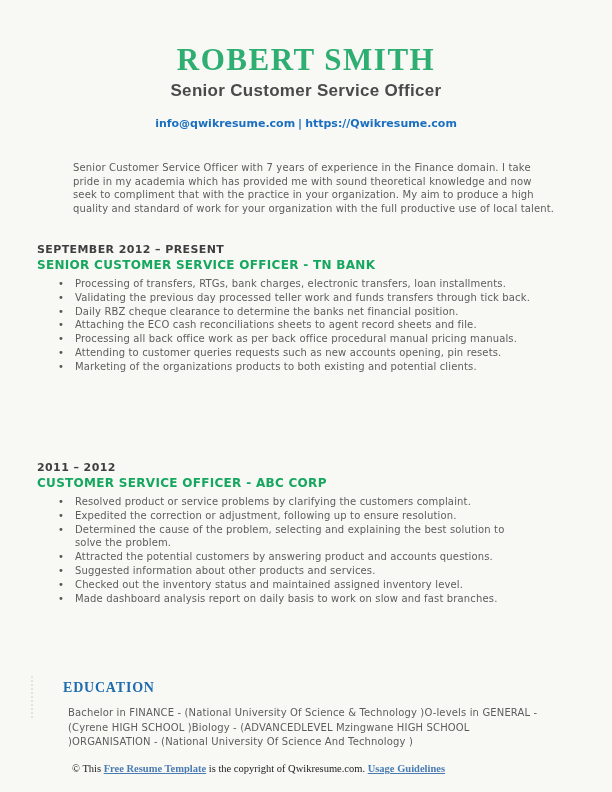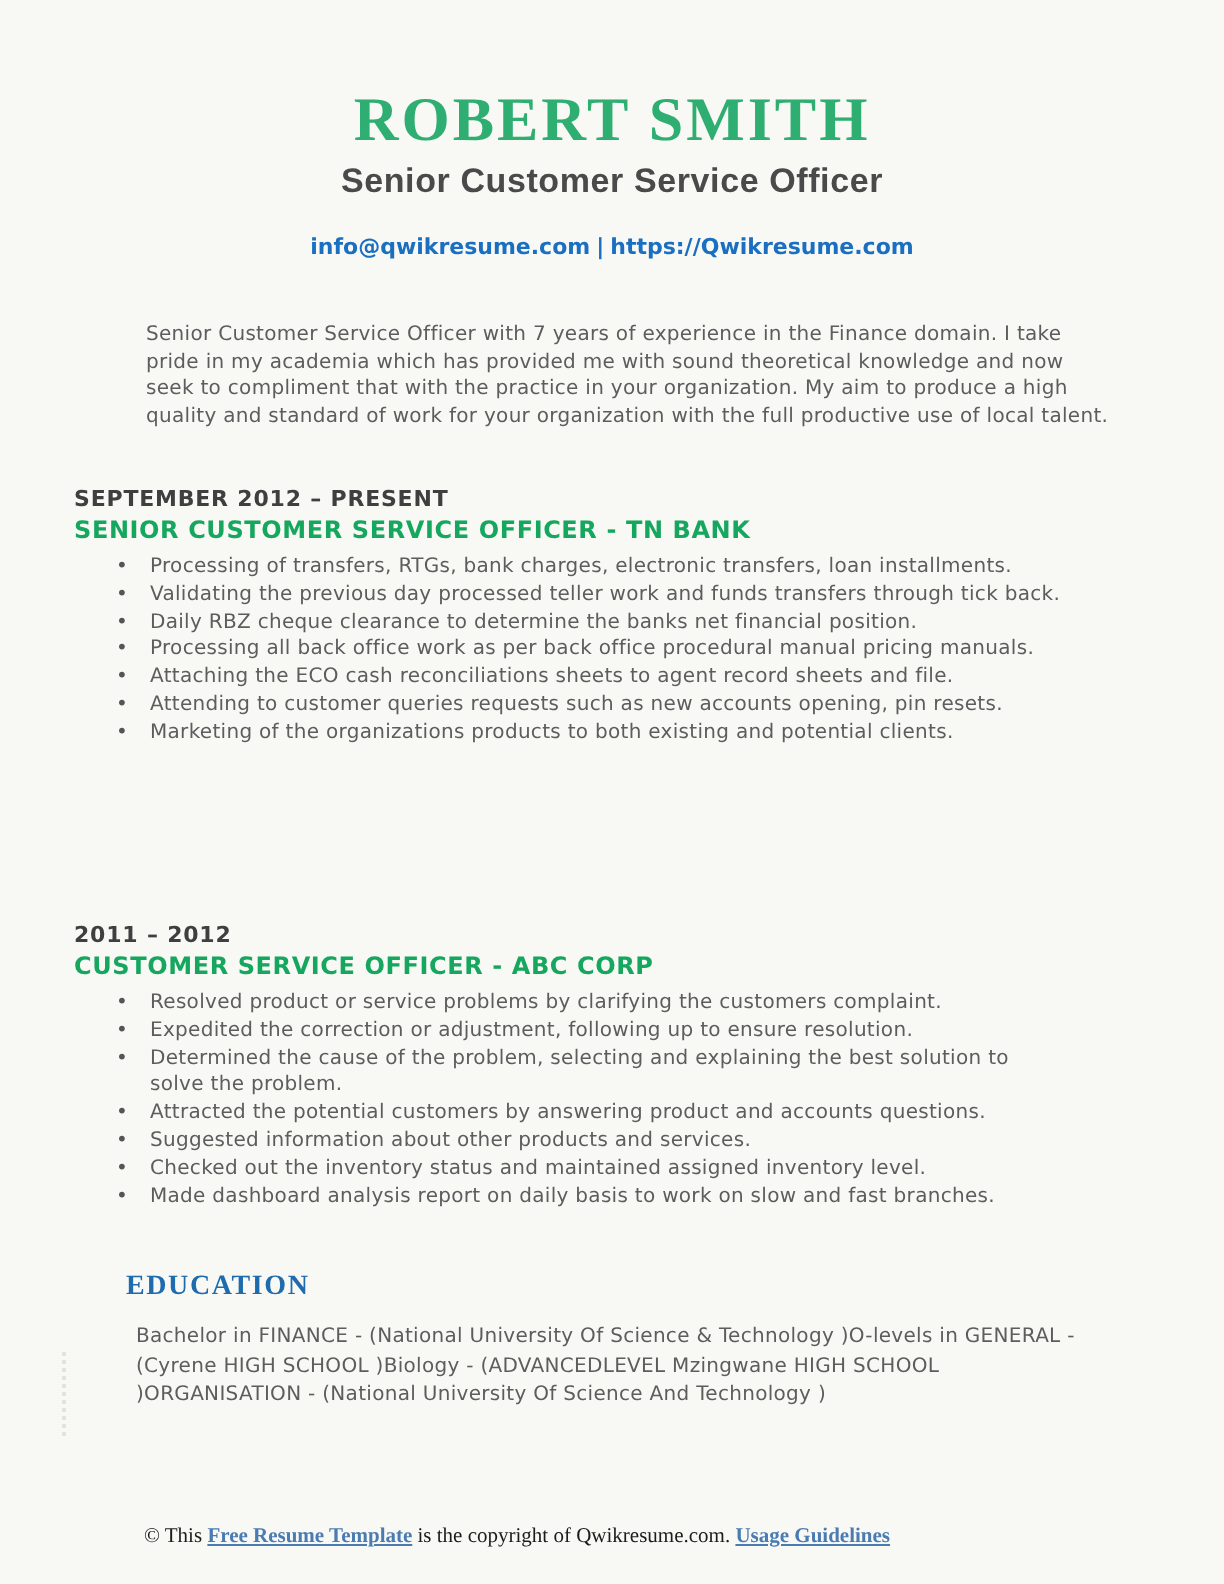--- a/index.html
+++ b/index.html
@@ -76,21 +76,21 @@
     color: #5d5d5d;
     letter-spacing: 0.15px;
   }
   .job li::before {
     content: "\2022";
     position: absolute; left: 1px; top: 0;
     color: #555;
   }
 
   
-  .education { position: absolute; top: 636px; left: 63px; width: 486px; }
+  .education { position: absolute; top: 680px; left: 63px; width: 486px; }
   .edu-heading {
     margin: 0;
     font-family: "Liberation Serif", "DejaVu Serif", serif;
     font-size: 14px; font-weight: bold;
     color: var(--education-blue, #1e6cae);
     letter-spacing: 0.8px;
   }
   .edu-text {
     margin: 10px 0 0 5px;
     font-size: 10px; line-height: 14.6px;
@@ -132,22 +132,22 @@
 
   <p class="summary">Senior Customer Service Officer with 7 years of experience in the Finance domain. I take pride in my academia which has provided me with sound theoretical knowledge and now seek to compliment that with the practice in your organization. My aim to produce a high quality and standard of work for your organization with the full productive use of local talent.</p>
 
   <section class="job job-1">
     <div class="dates">SEPTEMBER 2012 – PRESENT</div>
     <div class="jobtitle">SENIOR CUSTOMER SERVICE OFFICER - TN BANK</div>
     <ul>
       <li>Processing of transfers, RTGs, bank charges, electronic transfers, loan installments.</li>
       <li>Validating the previous day processed teller work and funds transfers through tick back.</li>
       <li>Daily RBZ cheque clearance to determine the banks net financial position.</li>
+      <li>Attaching the ECO cash reconciliations sheets to agent record sheets and file.</li>
       <li>Processing all back office work as per back office procedural manual pricing manuals.</li>
-      <li>Attaching the ECO cash reconciliations sheets to agent record sheets and file.</li>
       <li>Attending to customer queries requests such as new accounts opening, pin resets.</li>
       <li>Marketing of the organizations products to both existing and potential clients.</li>
     </ul>
   </section>
 
   <section class="job job-2">
     <div class="dates">2011 – 2012</div>
     <div class="jobtitle">CUSTOMER SERVICE OFFICER  - ABC CORP</div>
     <ul>
       <li>Resolved product or service problems by clarifying the customers complaint.</li>

